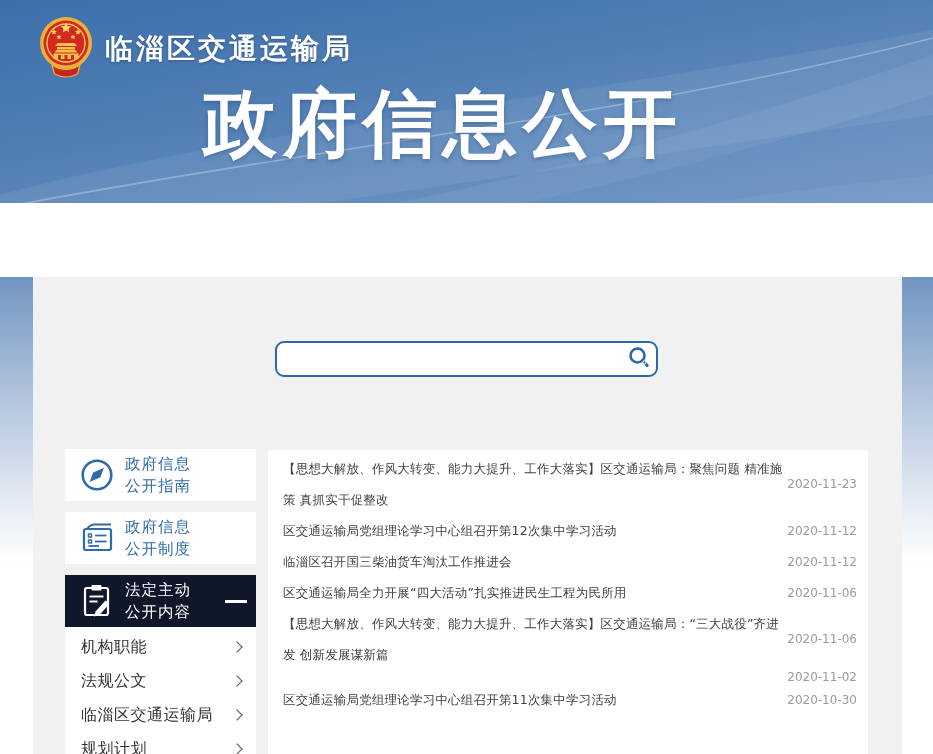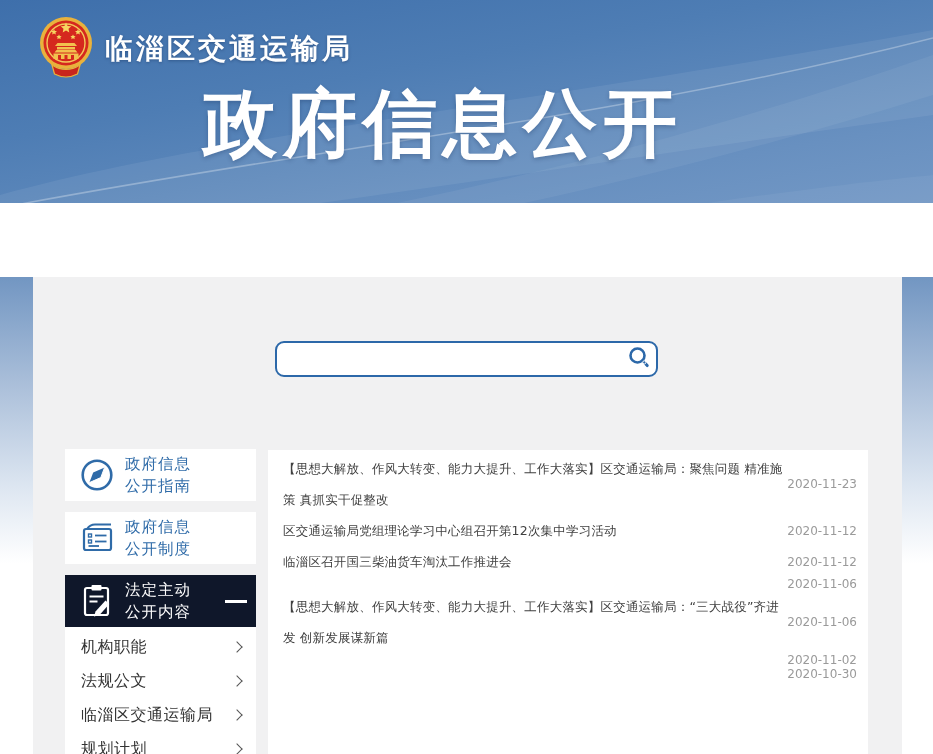--- a/index.html
+++ b/index.html
@@ -223,27 +223,29 @@
     </div>
     <div class="news-row">
       <span class="news-title">区交通运输局党组理论学习中心组召开第12次集中学习活动</span>
       <span class="news-date">2020-11-12</span>
     </div>
     <div class="news-row">
       <span class="news-title">临淄区召开国三柴油货车淘汰工作推进会</span>
       <span class="news-date">2020-11-12</span>
     </div>
     <div class="news-row">
+      <span class="news-title">区交通运输局全力开展“四大活动”扎实推进民生工程为民所用</span>
       <span class="news-date">2020-11-06</span>
     </div>
     <div class="news-row">
       <span class="news-title">【思想大解放、作风大转变、能力大提升、工作大落实】区交通运输局：“三大战役”齐进发 创新发展谋新篇</span>
       <span class="news-date">2020-11-06</span>
     </div>
     <div class="news-row">
       <span class="news-date">2020-11-02</span>
     </div>
     <div class="news-row">
+      <span class="news-title">区交通运输局党组理论学习中心组召开第11次集中学习活动</span>
       <span class="news-date">2020-10-30</span>
     </div>
   </div>
 
 </div>
 
 </body></html>

